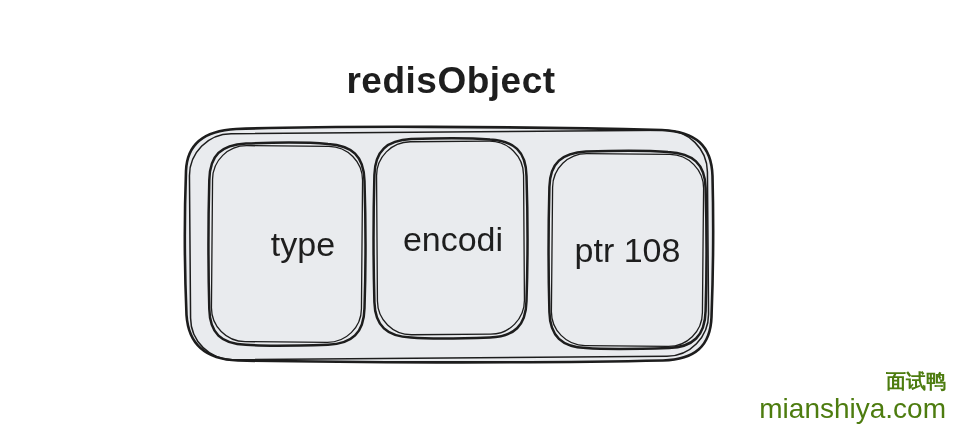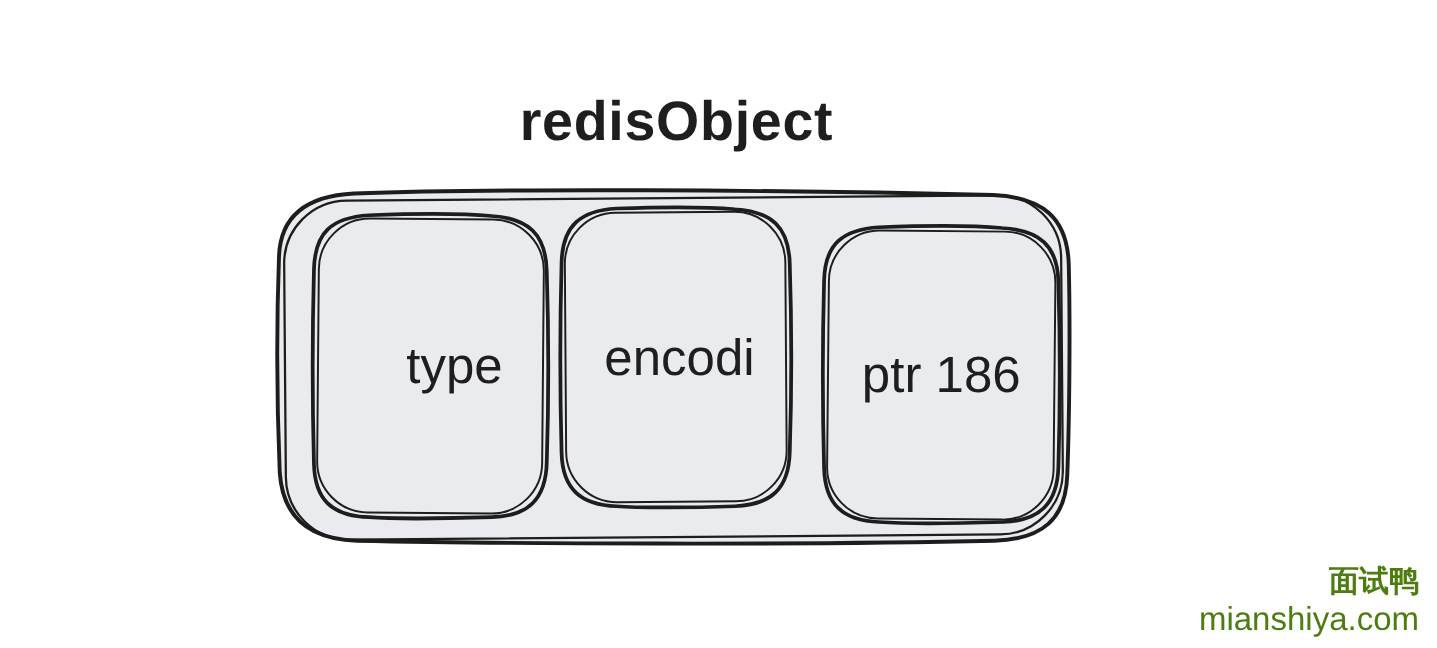--- a/index.html
+++ b/index.html
@@ -54,21 +54,21 @@
   .watermark {
     position: absolute;
     right: 12px;
     bottom: 7px;
     text-align: right;
     color: #4d7c0f;
     text-shadow: 1px 1px 0 #ffffff;
     line-height: 1.15;
   }
   .watermark-brand { font-size: 20px; font-weight: 700; }
-  .watermark-site  { font-size: 22px; font-weight: 400; }
+  .watermark-site  { font-size: 28px; font-weight: 400; }
 </style>
 </head>
 <body>
 
 <div id="canvas">
 
   <div class="diagram-title">redisObject</div>
 
   <svg id="shapes-svg" viewBox="0 0 958 432" xmlns="http://www.w3.org/2000/svg">
 
@@ -124,20 +124,20 @@
       <rect x="552" y="154" width="151" height="192" rx="34" fill="none" stroke-width="1.3" transform="rotate(0.55 627 250)" stroke="#1d1d1d"></rect>
     </g>
   </svg>
 
   <div class="box-label label-type">type</div>
 
   <div class="box-label label-encoding">
     <span>encodi</span>
   </div>
 
-  <div class="box-label label-ptr">ptr 186</div>
+  <div class="box-label label-ptr">ptr 108</div>
 
   <div class="watermark">
     <div class="watermark-brand">面试鸭</div>
     <div class="watermark-site">mianshiya.com</div>
   </div>
 
 </div>
 
 </body></html>

